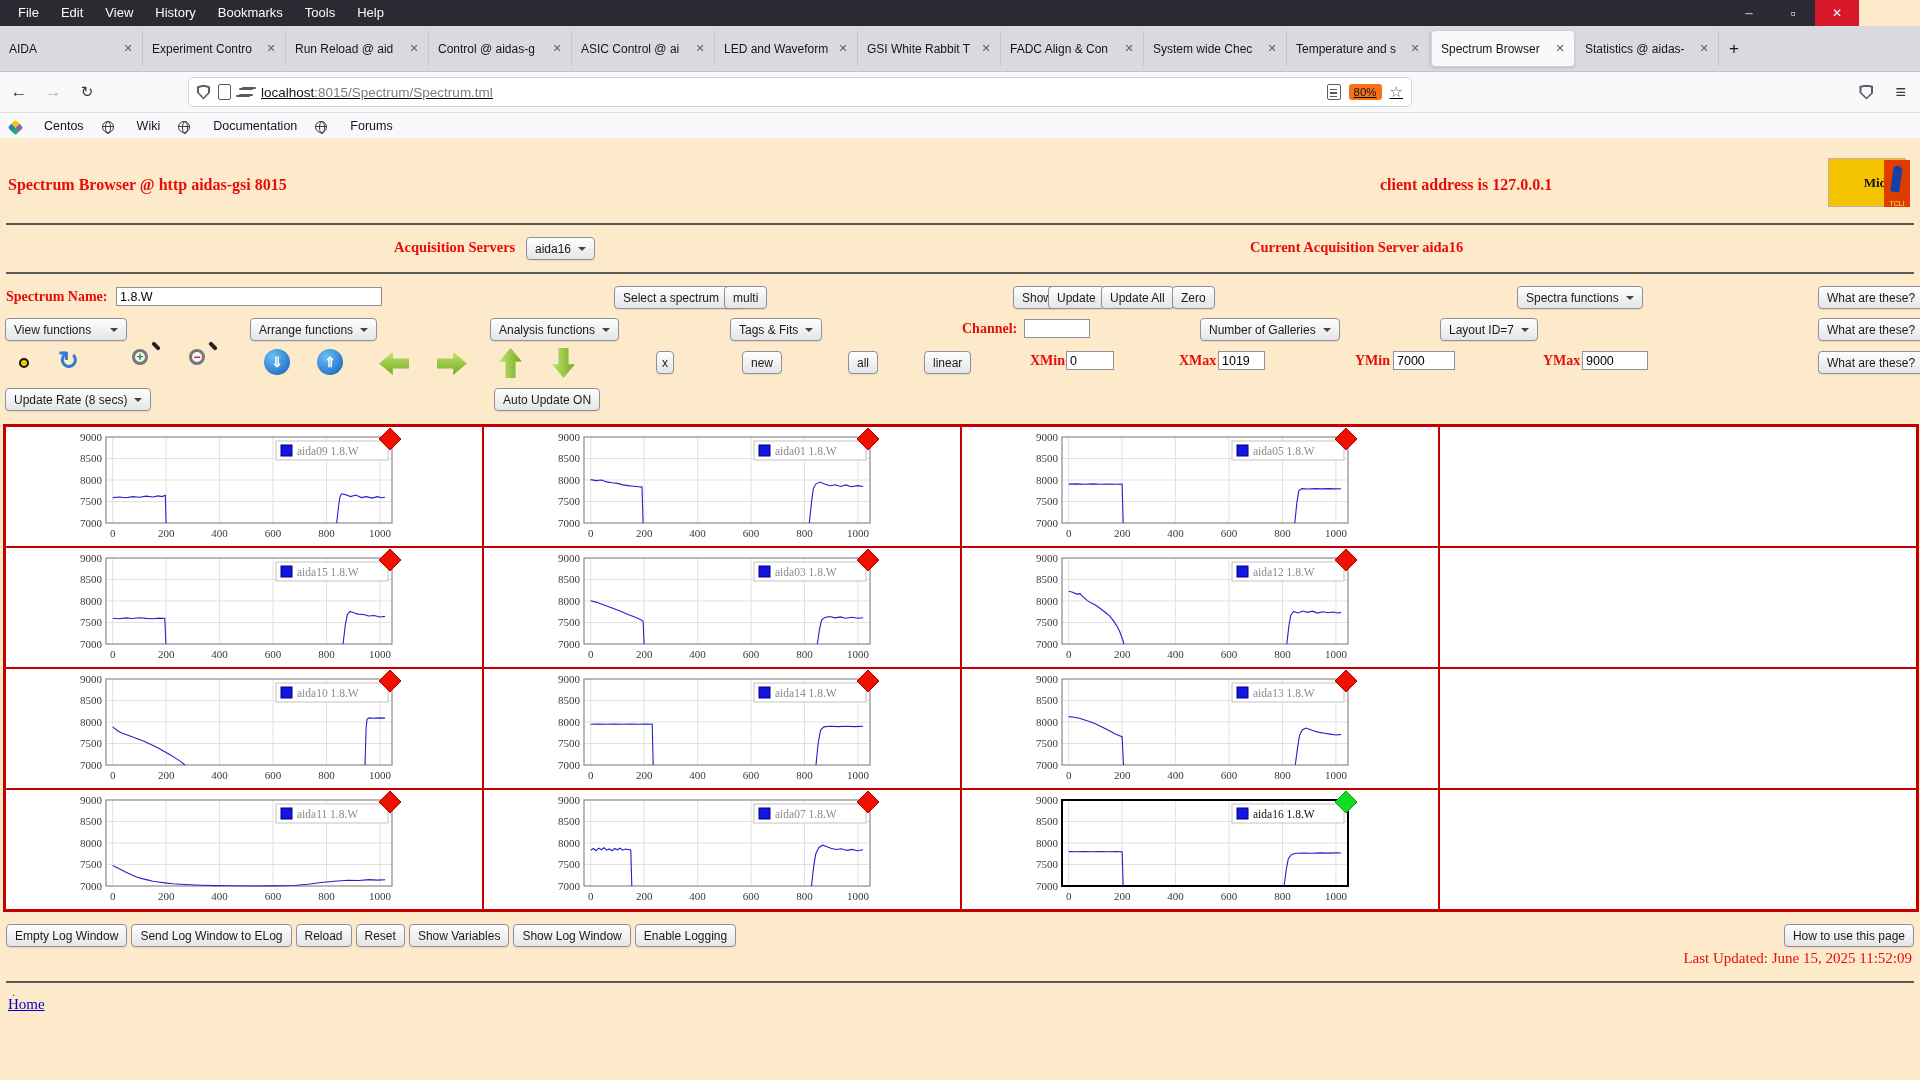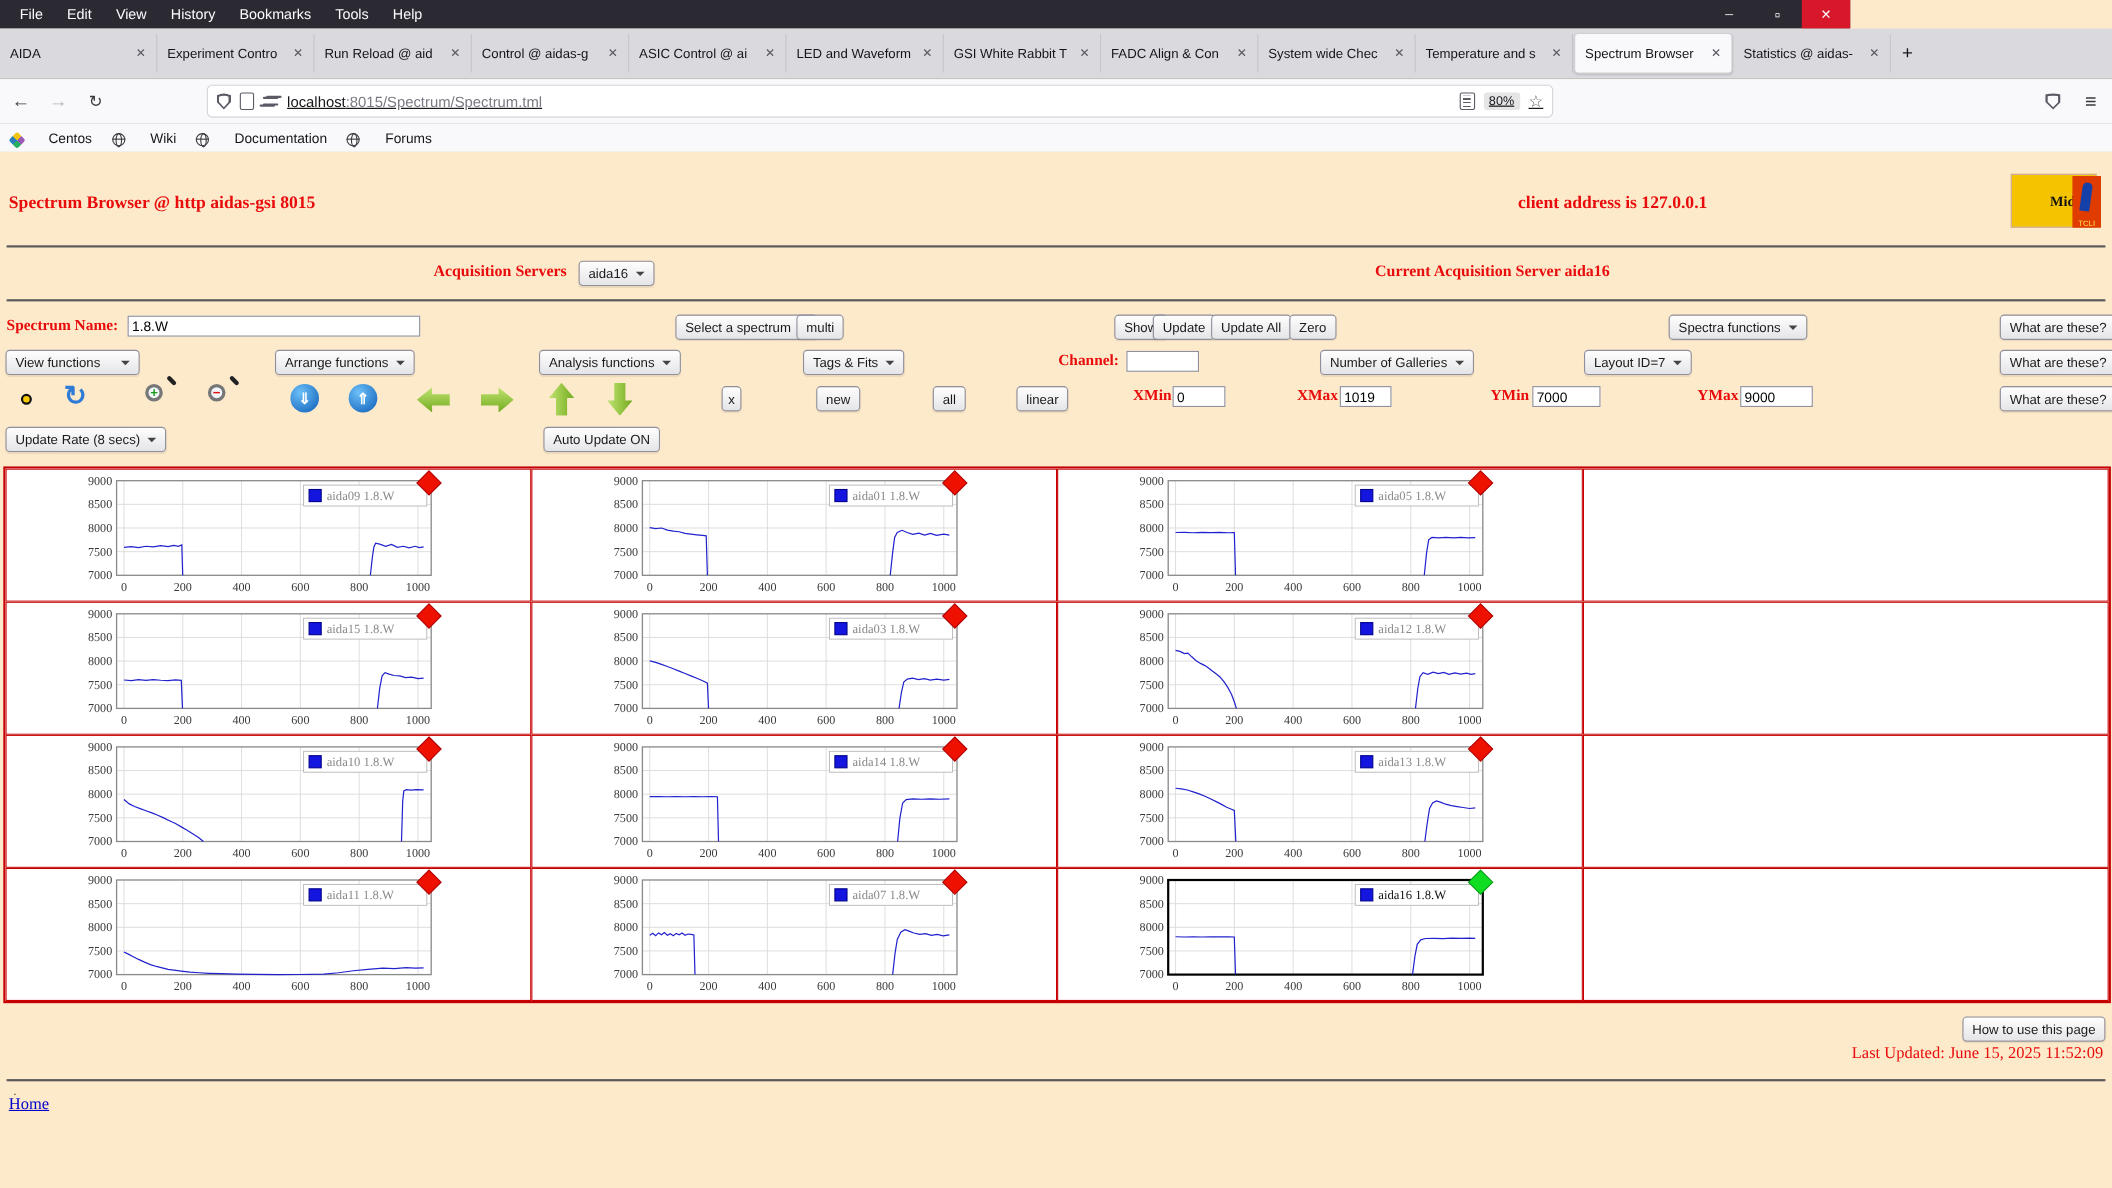--- a/index.html
+++ b/index.html
@@ -1,18 +1,18 @@
 <!DOCTYPE html>
 <html><head>
 <meta charset="utf-8">
 <style>
   html,body{margin:0;padding:0;width:1920px;height:1080px;overflow:hidden;
     font-family:"Liberation Sans",sans-serif;background:#fdeacb;}
   
-  .menubar{position:absolute;left:0;top:0;width:1682px;height:26px;background:#2b2a33;
+  .menubar{position:absolute;left:0;top:0;width:1859px;height:26px;background:#2b2a33;
     display:flex;align-items:center;color:#fbfbfe;font-size:13px;}
   .menu-items{display:flex;gap:2px;padding-left:8px;}
   .menu-item{padding:0 10px;line-height:26px;cursor:default;}
   .win-controls{position:absolute;right:0;top:0;height:26px;display:flex;}
   .win-btn{width:44px;height:26px;display:flex;align-items:center;justify-content:center;color:#fbfbfe;font-size:12px;}
   .win-btn.min::before{content:"─";font-size:10px;}
   .win-btn.max::before{content:"▫";font-size:14px;}
   .win-btn.close{background:#d7182a;}
   .win-btn.close::before{content:"✕";}
   .tabstrip{position:absolute;left:0;top:26px;width:1920px;height:45px;background:#dadade;
@@ -39,21 +39,21 @@
     clip-path:polygon(50% 0,100% 14%,100% 55%,50% 100%,0 55%,0 14%);background:#fff;}
   .pageico{width:11px;height:14px;border:1.5px solid #5b5b66;border-radius:2px;margin-right:8px;}
   .permico{width:14px;height:10px;margin-right:8px;position:relative;}
   .permico::before,.permico::after{content:"";position:absolute;left:0;right:0;height:2px;background:#5b5b66;border-radius:1px;}
   .permico::before{top:1px;box-shadow:3px -1px 0 0 #5b5b66;}
   .permico::after{bottom:1px;box-shadow:-3px 1px 0 0 #5b5b66;}
   .url-text{font-size:13.5px;color:#15141a;flex:1;}
   .url-text .rest{color:#7a7a84;}
   .reader{width:12px;height:14px;border:1.5px solid #5b5b66;border-radius:2px;margin-right:8px;
     background:repeating-linear-gradient(#fff 0 2px,#5b5b66 2px 3.5px);background-size:7px 100%;background-position:2px 2px;background-repeat:no-repeat;}
-  .zoom-badge{background:#e5e5e5;border-radius:3px;font-size:11.5px;color:#15141a;padding:2px 5px;margin-right:8px;}
+  .zoom-badge{background:#f97316;border-radius:3px;font-size:11.5px;color:#15141a;padding:2px 5px;margin-right:8px;}
   .star{font-size:15px;color:#5b5b66;}
   .star::before{content:"☆";}
   .pocket{width:14px;height:15px;position:relative;clip-path:polygon(50% 0,100% 10%,100% 55%,50% 100%,0 55%,0 10%);background:#5b5b66;}
   .pocket::after{content:"";position:absolute;left:2px;top:2px;right:2px;bottom:2px;clip-path:polygon(50% 0,100% 10%,100% 55%,50% 100%,0 55%,0 10%);background:#f9f9fb;}
   .hamburger{font-size:18px;color:#3a3a3e;}
   .hamburger::before{content:"≡";}
   .nav-right{position:absolute;right:14px;top:0;height:40px;display:flex;align-items:center;gap:22px;}
   .bookmarksbar{position:absolute;left:0;top:113px;width:1920px;height:25px;background:#f9f9fb;
     border-bottom:1px solid #d4d4d8;display:flex;align-items:center;gap:18px;padding-left:10px;font-size:12.5px;color:#15141a;}
   .bm{display:flex;align-items:flex-end;gap:23px;}
@@ -696,18 +696,27 @@
             <rect x="211" y="16" width="11" height="11" fill="#1515e0" stroke="#00008a" stroke-width="1"></rect>
             <text x="227" y="25.5" font-family="&quot;Liberation Serif&quot;,serif" font-size="11.5" fill="#111111">aida16 1.8.W</text>
             <polygon points="320,-1 331,10 320,21 309,10" fill="#10dd22" stroke="#0a9a18" stroke-width="1"></polygon>
           </svg>
         </div>
         <div class="chart-cell"></div>
       </div>
     </div>
 
   
+  <div class="foot-btns">
+      <button class="btn">Empty Log Window</button>
+      <button class="btn">Send Log Window to ELog</button>
+      <button class="btn">Reload</button>
+      <button class="btn">Reset</button>
+      <button class="btn">Show Variables</button>
+      <button class="btn">Show Log Window</button>
+      <button class="btn">Enable Logging</button>
+    </div>
   <button class="btn help-btn">How to use this page</button>
   <div class="last-updated">Last Updated: June 15, 2025 11:52:09</div>
   <div class="hr" style="top:843px;"></div>
   <div class="dot">.</div>
   <a class="home">Home</a>
 </div>
 
 </body></html>

